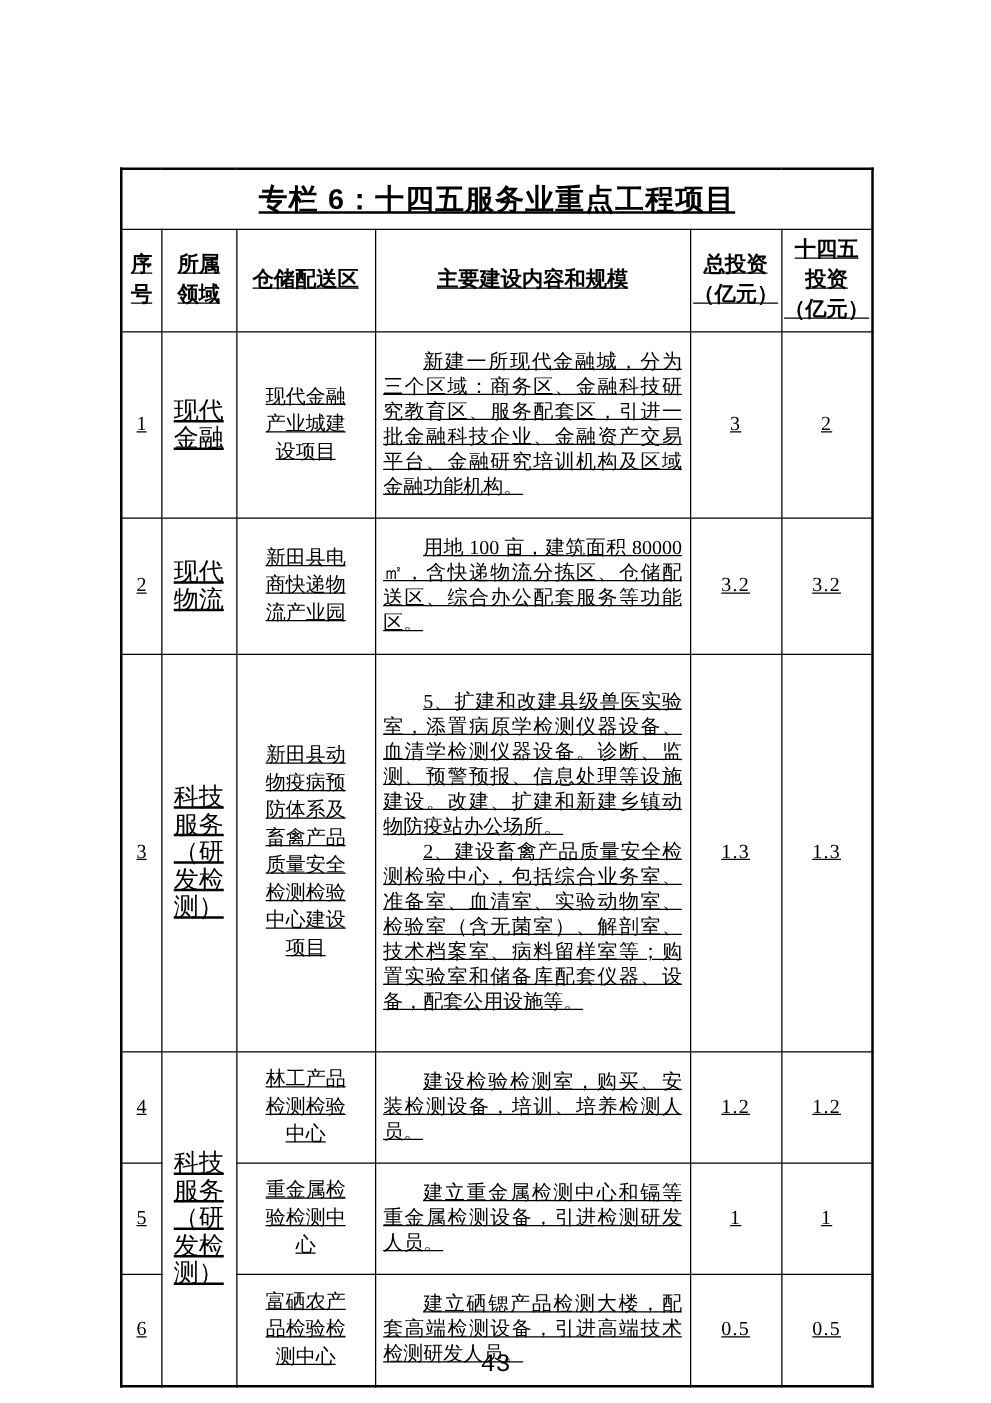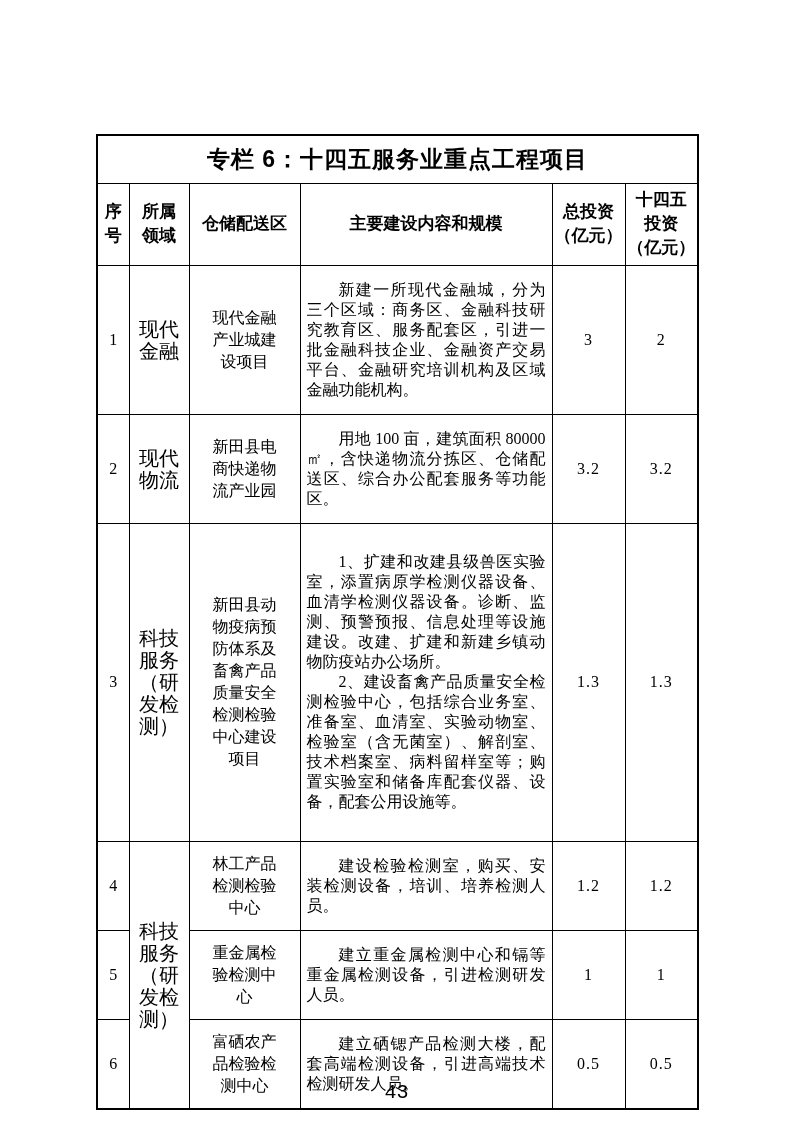--- a/index.html
+++ b/index.html
@@ -5,20 +5,21 @@
   html,body{margin:0;padding:0;}
   body{
     width:793px;height:1122px;background:#ffffff;color:#000;
     font-family:"Liberation Serif", serif;position:relative;overflow:hidden;
   }
   .page{position:absolute;inset:0;background:#fff;}
   table.tbl{
     position:absolute;left:96px;top:134px;width:601px;
     border-collapse:collapse;table-layout:fixed;
     border:2px solid #000;
+    text-decoration:underline;
   }
   .tbl td{
     border:1px solid #000;text-align:center;vertical-align:middle;
     overflow:hidden;
   }
   td.title{
     font-family:"Liberation Sans", sans-serif;font-weight:bold;
     font-size:23px;letter-spacing:1px;
   }
   td.th{
@@ -100,21 +101,21 @@
 
     <tr style="height:318px">
       <td class="seq">3</td>
       <td class="field">科技
 服务
 （研
 发检
 测）</td>
       <td class="proj">新田县动物疫病预防体系及畜禽产品质量安全检测检验中心建设项目</td>
       <td class="content">
-        <p>1、扩建和改建县级兽医实验室，添置病原学检测仪器设备、血清学检测仪器设备。诊断、监测、预警预报、信息处理等设施建设。改建、扩建和新建乡镇动物防疫站办公场所。</p>
+        <p>5、扩建和改建县级兽医实验室，添置病原学检测仪器设备、血清学检测仪器设备。诊断、监测、预警预报、信息处理等设施建设。改建、扩建和新建乡镇动物防疫站办公场所。</p>
         <p>2、建设畜禽产品质量安全检测检验中心，包括综合业务室、准备室、血清室、实验动物室、检验室（含无菌室）、解剖室、技术档案室、病料留样室等；购置实验室和储备库配套仪器、设备，配套公用设施等。</p>
       </td>
       <td class="num">1.3</td>
       <td class="num">1.3</td>
     </tr>
 
     <tr style="height:70px">
       <td class="seq">4</td>
       <td class="field" rowspan="3">科技
 服务

